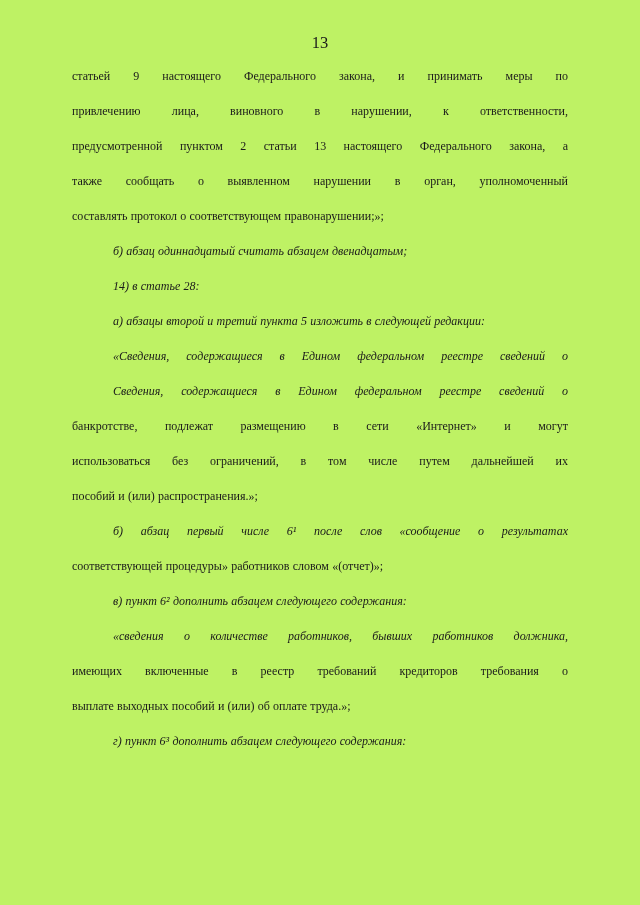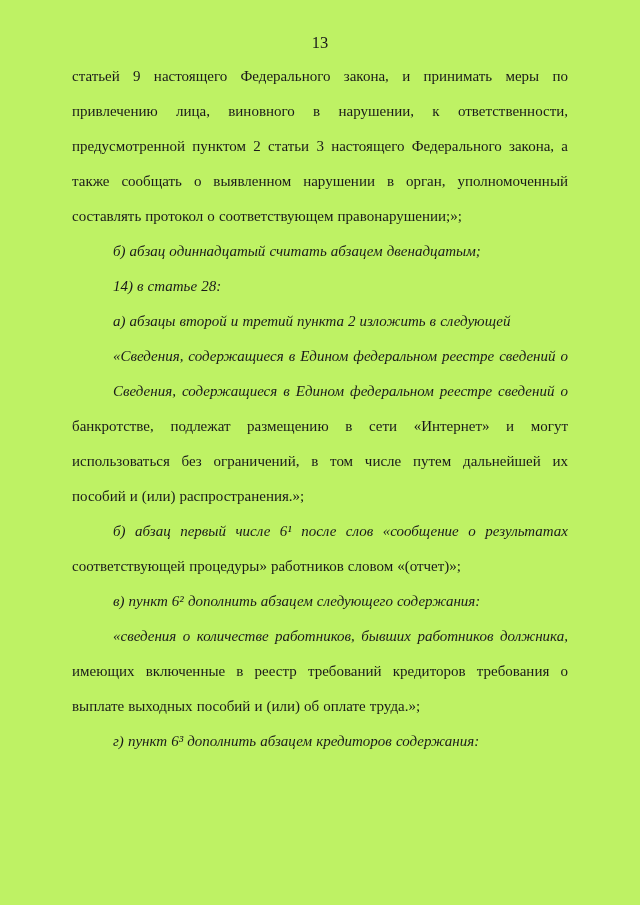--- a/index.html
+++ b/index.html
@@ -29,21 +29,21 @@
   }
   .doc-body {
     position: absolute;
     left: 72px;
     top: 59px;
     width: 496px;
   }
   .line {
     height: 35px;
     line-height: 35px;
-    font-size: 15px;
+    font-size: 12px;
     text-align: left;
     overflow: hidden;
     word-spacing: 0.02em;
   }
   .j {
     text-align: justify;
     text-align-last: justify;
   }
   .ind {
     padding-left: 41px;
@@ -51,32 +51,32 @@
   }
 </style>
 </head>
 <body>
 
 <div class="page">
   <div class="pagenum">13</div>
   <div class="doc-body">
     <div class="line j">статьей 9 настоящего Федерального закона, и принимать меры по</div>
     <div class="line j">привлечению лица, виновного в нарушении, к ответственности,</div>
-    <div class="line j">предусмотренной пунктом 2 статьи 3 настоящего Федерального закона, а</div>
+    <div class="line j">предусмотренной пунктом 2 статьи 13 настоящего Федерального закона, а</div>
     <div class="line j">также сообщать о выявленном нарушении в орган, уполномоченный</div>
     <div class="line">составлять протокол о соответствующем правонарушении;»;</div>
     <div class="line ind">б) абзац одиннадцатый считать абзацем двенадцатым;</div>
     <div class="line ind">14) в статье 28:</div>
-    <div class="line ind">а) абзацы второй и третий пункта 2 изложить в следующей редакции:</div>
+    <div class="line ind">а) абзацы второй и третий пункта 5 изложить в следующей редакции:</div>
     <div class="line ind j">«Сведения, содержащиеся в Едином федеральном реестре сведений о</div>
     <div class="line ind j">Сведения, содержащиеся в Едином федеральном реестре сведений о</div>
     <div class="line j">банкротстве, подлежат размещению в сети «Интернет» и могут</div>
     <div class="line j">использоваться без ограничений, в том числе путем дальнейшей их</div>
     <div class="line">пособий и (или) распространения.»;</div>
     <div class="line ind j">б) абзац первый числе 6¹ после слов «сообщение о результатах</div>
     <div class="line">соответствующей процедуры» работников словом «(отчет)»;</div>
     <div class="line ind">в) пункт 6² дополнить абзацем следующего содержания:</div>
     <div class="line ind j">«сведения о количестве работников, бывших работников должника,</div>
     <div class="line j">имеющих включенные в реестр требований кредиторов требования о</div>
     <div class="line">выплате выходных пособий и (или) об оплате труда.»;</div>
-    <div class="line ind">г) пункт 6³ дополнить абзацем кредиторов содержания:</div>
+    <div class="line ind">г) пункт 6³ дополнить абзацем следующего содержания:</div>
   </div>
 </div>
 
 </body></html>

